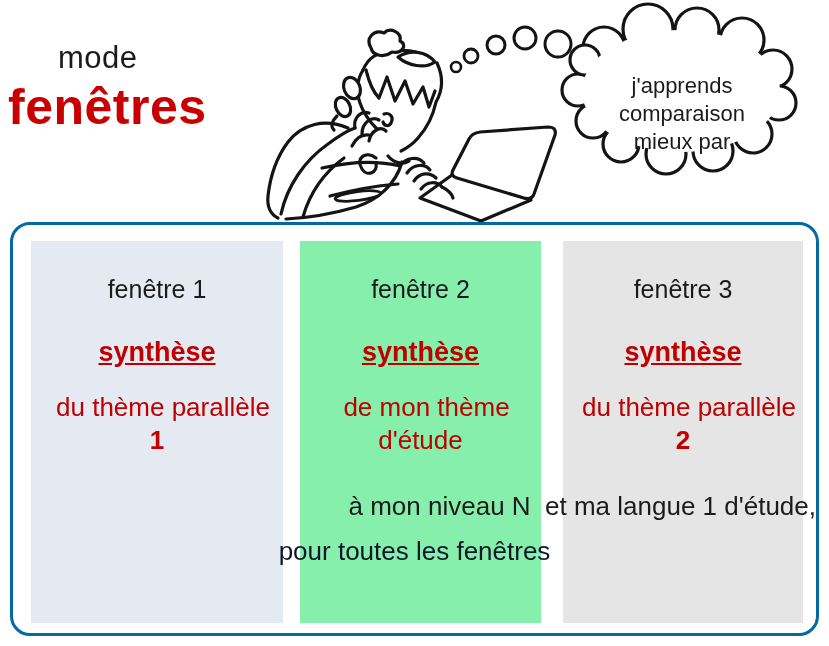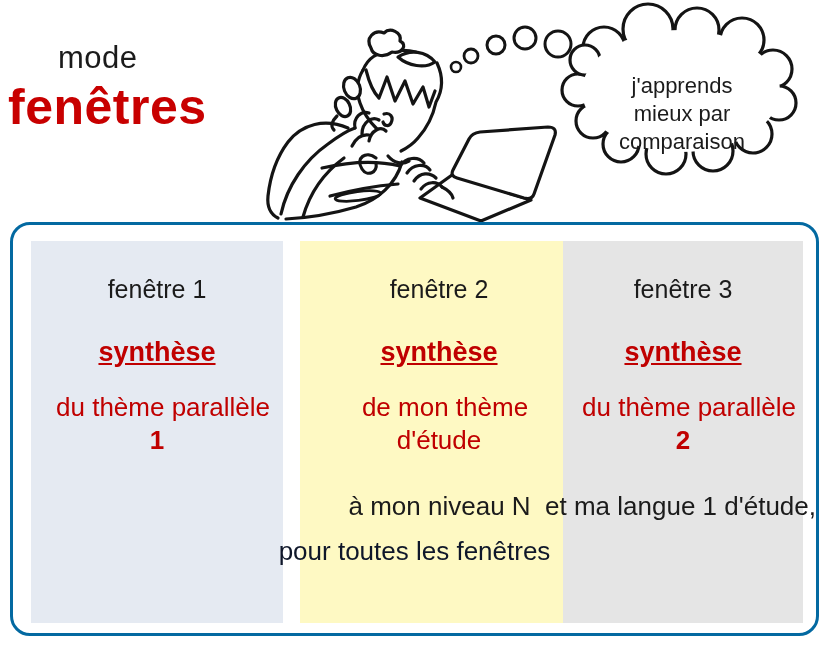--- a/index.html
+++ b/index.html
@@ -144,35 +144,35 @@
         <path d="M 400,166 C 406,157 418,156 424,163"></path>
         <path d="M 407,173 C 413,164 425,163 430,170"></path>
         <path d="M 414,181 C 420,172 430,172 436,178"></path>
         <path d="M 421,189 C 427,181 437,181 442,187"></path>
         <path d="M 442,187 C 448,190 452,194 453,198"></path>
       </g>
     </svg>
 
     <div class="cloud-text">
       <div>j'apprends</div>
+      <div>comparaison</div>
       <div>mieux par</div>
-      <div>comparaison</div>
     </div>
   </div>
 
   <div class="board">
 
     <div class="panel panel-1" style="background-color: rgb(229, 234, 242);">
       <div class="win-name">fenêtre 1</div>
       <div class="win-heading">synthèse</div>
       <div class="win-line1">du thème parallèle</div>
       <div class="win-line2 bold">1</div>
     </div>
 
-    <div class="panel panel-2" style="background-color: #fef9c3; padding-left: 37px;">
+    <div class="panel panel-2" style="background-color: #86efac;">
       <div class="win-name">fenêtre 2</div>
       <div class="win-heading">synthèse</div>
       <div class="win-line1">de mon thème</div>
       <div class="win-line2">d'étude</div>
     </div>
 
     <div class="panel panel-3" style="background-color: #e5e5e5;">
       <div class="win-name">fenêtre 3</div>
       <div class="win-heading">synthèse</div>
       <div class="win-line1">du thème parallèle</div>

